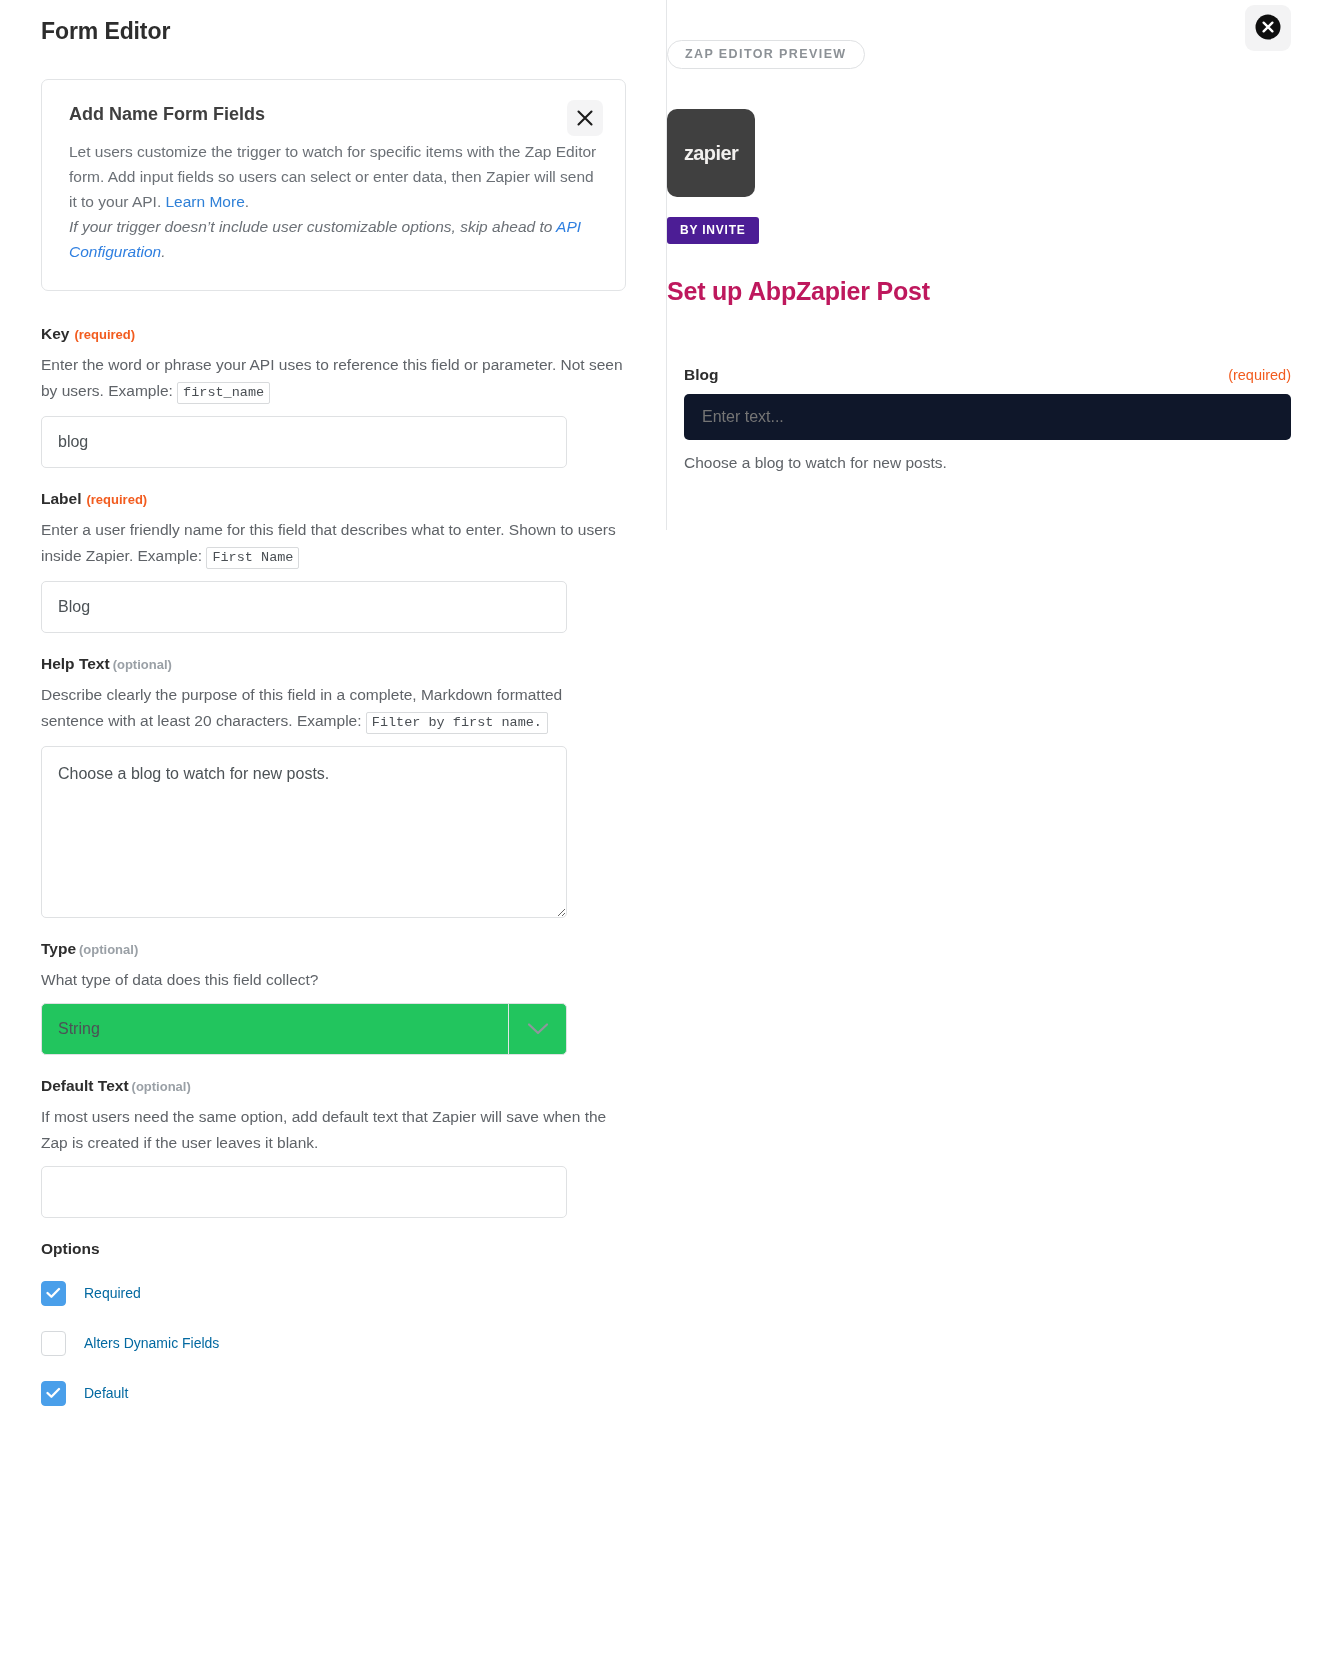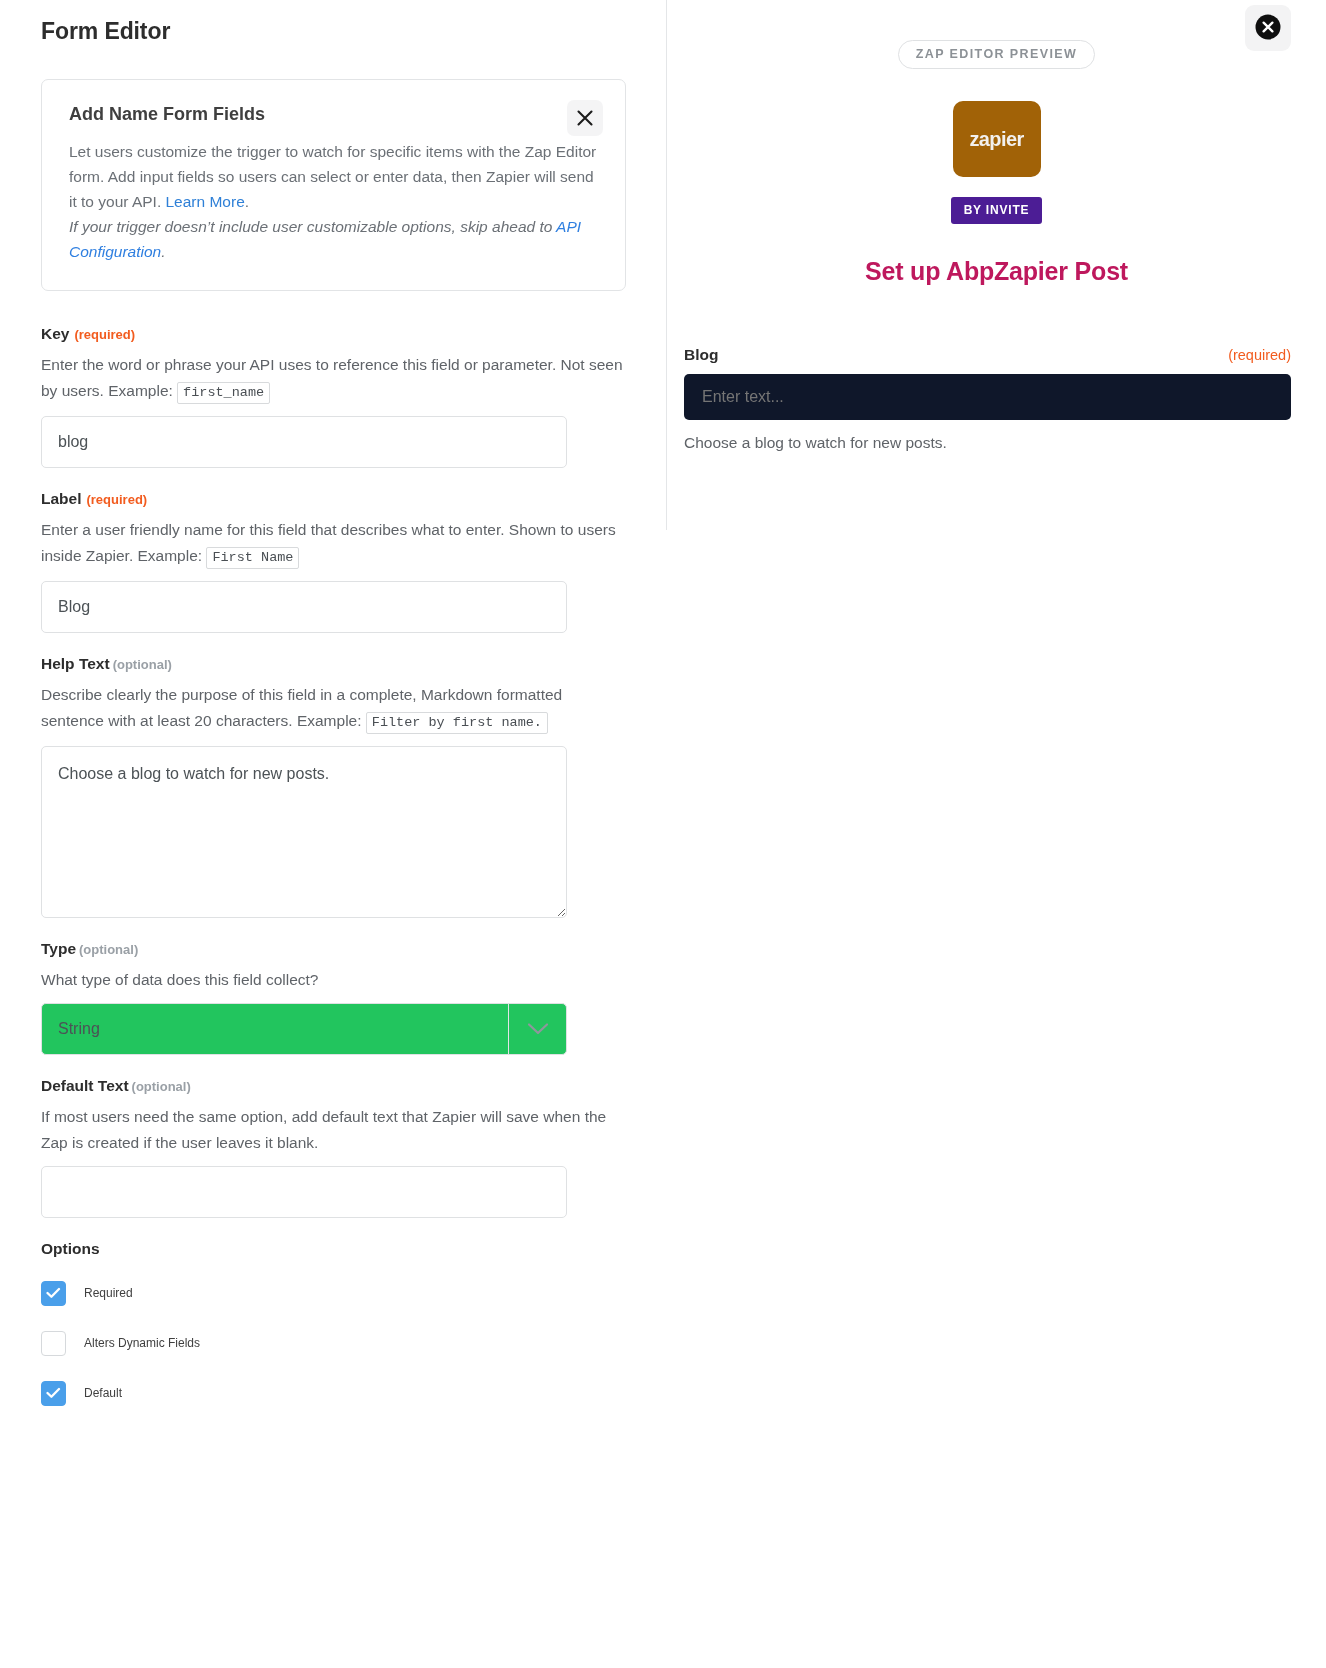--- a/index.html
+++ b/index.html
@@ -198,22 +198,22 @@
     flex: none;
     margin-right: 18px;
   }
   .cb.checked {
     background: #4a9fea;
     border-color: #4a9fea;
   }
   .cb svg { display: none; }
   .cb.checked svg { display: block; }
   .option-label {
-    font-size: 12px;
-    color: #404040;
+    font-size: 14px;
+    color: #0369a1;
   }
 
   
   .divider {
     position: absolute;
     left: 666px; top: 0;
     width: 1px;
     height: 530px;
     background: #e4e6e8;
   }
@@ -235,36 +235,36 @@
     display: flex;
     align-items: center;
     justify-content: center;
     cursor: pointer;
     padding: 0;
   }
   .preview-head {
     padding-top: 40px;
     display: flex;
     flex-direction: column;
-    align-items: center;
+    align-items: flex-start;
   }
   .preview-pill {
     border: 1px solid #dfe1e3;
     border-radius: 20px;
     padding: 6px 17px 7px 17px;
     font-size: 12.5px;
     letter-spacing: 1.4px;
     color: #8c9196;
     font-weight: bold;
   }
   .app-logo {
-    width: 88px; height: 76px;
+    width: 88px; height: 88px;
     border-radius: 10px;
-    background: #a16207;
-    margin-top: 32px;
+    background: #404040;
+    margin-top: 40px;
     display: flex;
     align-items: center;
     justify-content: center;
   }
   .app-logo-text {
     color: #f2f0ee;
     font-size: 20px;
     font-weight: bold;
     letter-spacing: -0.6px;
   }

